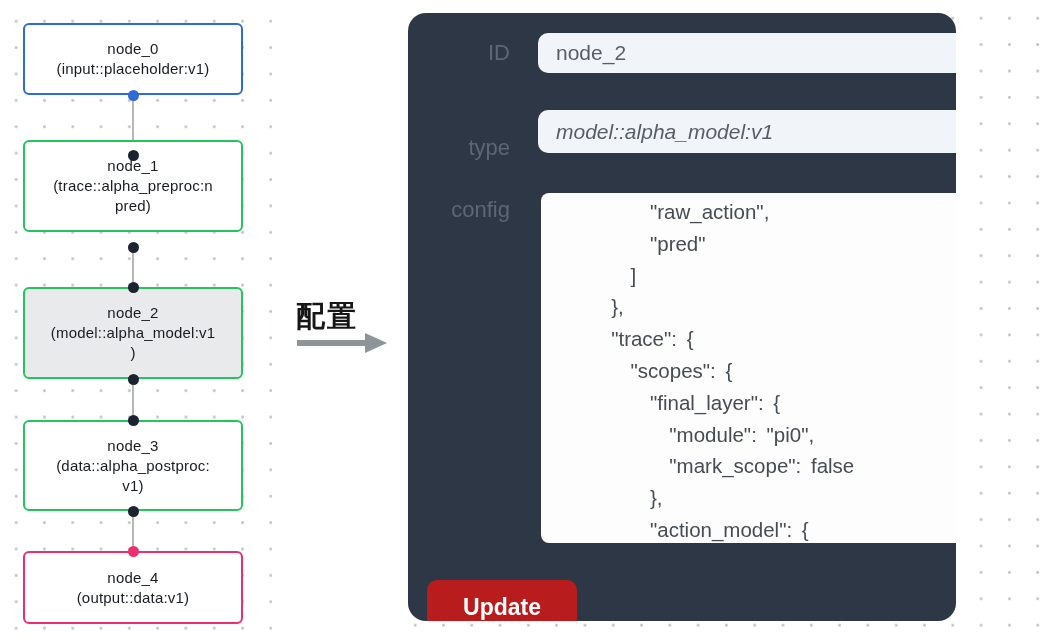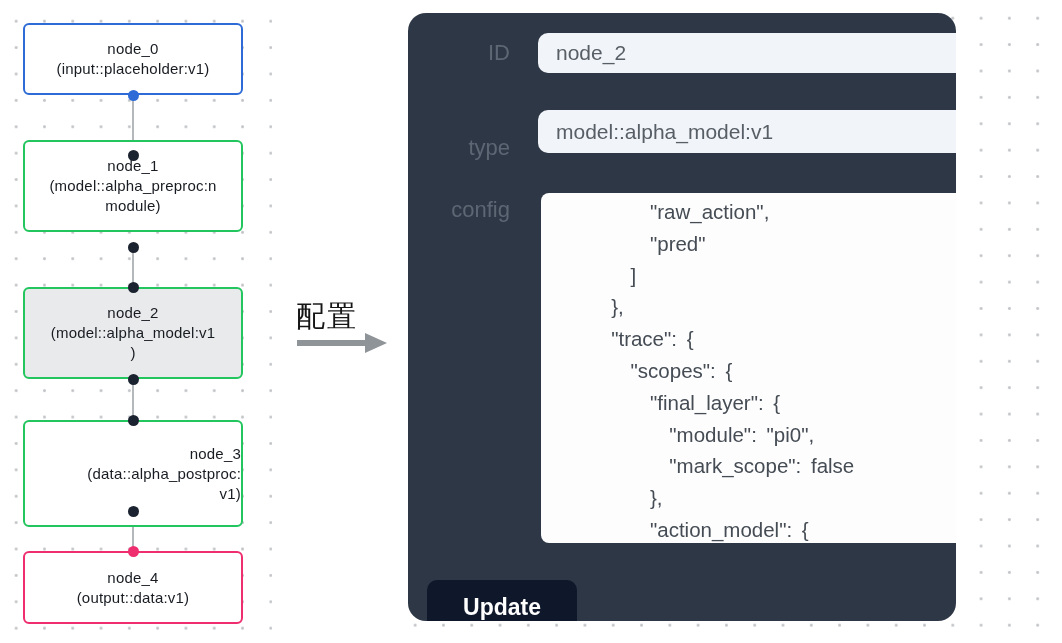--- a/index.html
+++ b/index.html
@@ -27,21 +27,21 @@
     display:flex; flex-direction:column; justify-content:center; align-items:center;
     z-index:3;
   }
   .node .nl {
     font-size:15px; line-height:20px; color:#181c22; text-align:center;
     letter-spacing:0.2px; white-space:nowrap;
   }
   .node.n0 { top:23px;  height:72px; border-color:#2e6bd6; }
   .node.n1 { top:140px; height:92px; }
   .node.n2 { top:287px; height:92px; background:#e9eaeb; border-width:2.5px; }
-  .node.n3 { top:420px; height:107px;align-items:flex-end; }
+  .node.n3 { top:420px; height:91px; }
   .node.n4 { top:551px; height:73px; border-color:#ee2e6e; }
 
   .edge {
     position:absolute; left:132px; width:2px; background:#b5b8bb; z-index:1;
   }
   .edge.e1 { top:95px;  height:57px; }
   .edge.e2 { top:247px; height:40px; }
   .edge.e3 { top:379px; height:41px; }
   .edge.e4 { top:511px; height:40px; }
 
@@ -51,21 +51,21 @@
   }
   .handle.h-blue { background:#2e6bd6; }
   .handle.h-pink { background:#ee2e6e; }
   .h0b { top:90px; }  .h1t { top:150px; } .h1b { top:242px; }
   .h2t { top:282px; } .h2b { top:374px; } .h3t { top:415px; }
   .h3b { top:506px; } .h4t { top:546px; }
 
   
   .arrow-label {
     position:absolute; left:296px; top:297px; width:90px;
-    font-size:29px; color:#161616; letter-spacing:2px; font-weight:400;
+    font-size:29px; color:#161616; letter-spacing:2px; font-weight:700;
     z-index:2;
   }
   .arrow-svg { position:absolute; left:294px; top:330px; z-index:2; }
 
   
   .panel {
     position:absolute; left:408px; top:13px; width:548px; height:608px;
     background:#2e3746; border-radius:18px; overflow:hidden; z-index:5;
   }
   .field-label {
@@ -76,21 +76,21 @@
   .lbl-type   { top:113px;  height:43px; line-height:43px; }
   .lbl-config { top:180px; height:34px; line-height:34px; }
 
   .text-input {
     position:absolute; left:130px; width:490px;
     background:#f1f4f8; border:none; outline:none; border-radius:10px;
     font-family:"Liberation Sans","DejaVu Sans",sans-serif;
     font-size:21px; color:#575e66; padding:0 18px;
   }
   .inp-id   { top:20px; height:40px; }
-  .inp-type { top:97px; height:43px; }
+  .inp-type { top:97px; height:43px;font-style:italic; }
 
   .config-editor {
     position:absolute; left:133px; top:180px; width:487px; height:350px;
     background:#fdfdfe; border:none; outline:none; border-radius:8px;
     font-family:"Liberation Sans","DejaVu Sans",sans-serif;
     font-size:20.5px; line-height:31.8px; color:#454c54;
     padding:3px 48px 0 12px; white-space:pre; overflow:hidden;
     resize:none; word-spacing:4px;
   }
   .scroll-track {
@@ -99,21 +99,21 @@
     border-radius:0 8px 8px 0; z-index:6;
   }
   .scroll-thumb {
     position:absolute; left:7px; top:19px; width:20px; height:38px;
     background:#c3c4c6; border-radius:10px;
   }
   .resize-grip { position:absolute; left:602px; top:512px; z-index:7; }
 
   .update-btn {
     position:absolute; left:19px; top:567px; width:150px; height:54px;
-    background:#0f172a; border:none; border-radius:10px; cursor:pointer;
+    background:#b91c1c; border:none; border-radius:10px; cursor:pointer;
     color:#ffffff; font-size:23px; font-weight:600;
     font-family:"Liberation Sans","DejaVu Sans",sans-serif;
   }
 </style>
 </head>
 <body>
 
 <div class="stage">
 
   <div class="dot-grid left"></div>
@@ -123,22 +123,22 @@
   <div class="edge e2"></div>
   <div class="edge e3"></div>
   <div class="edge e4"></div>
 
   <div class="node n0">
     <div class="nl">node_0</div>
     <div class="nl">(input::placeholder:v1)</div>
   </div>
   <div class="node n1">
     <div class="nl">node_1</div>
-    <div class="nl">(model::alpha_preproc:n</div>
-    <div class="nl">module)</div>
+    <div class="nl">(trace::alpha_preproc:n</div>
+    <div class="nl">pred)</div>
   </div>
   <div class="node n2">
     <div class="nl">node_2</div>
     <div class="nl">(model::alpha_model:v1</div>
     <div class="nl">)</div>
   </div>
   <div class="node n3">
     <div class="nl">node_3</div>
     <div class="nl">(data::alpha_postproc:</div>
     <div class="nl">v1)</div>

